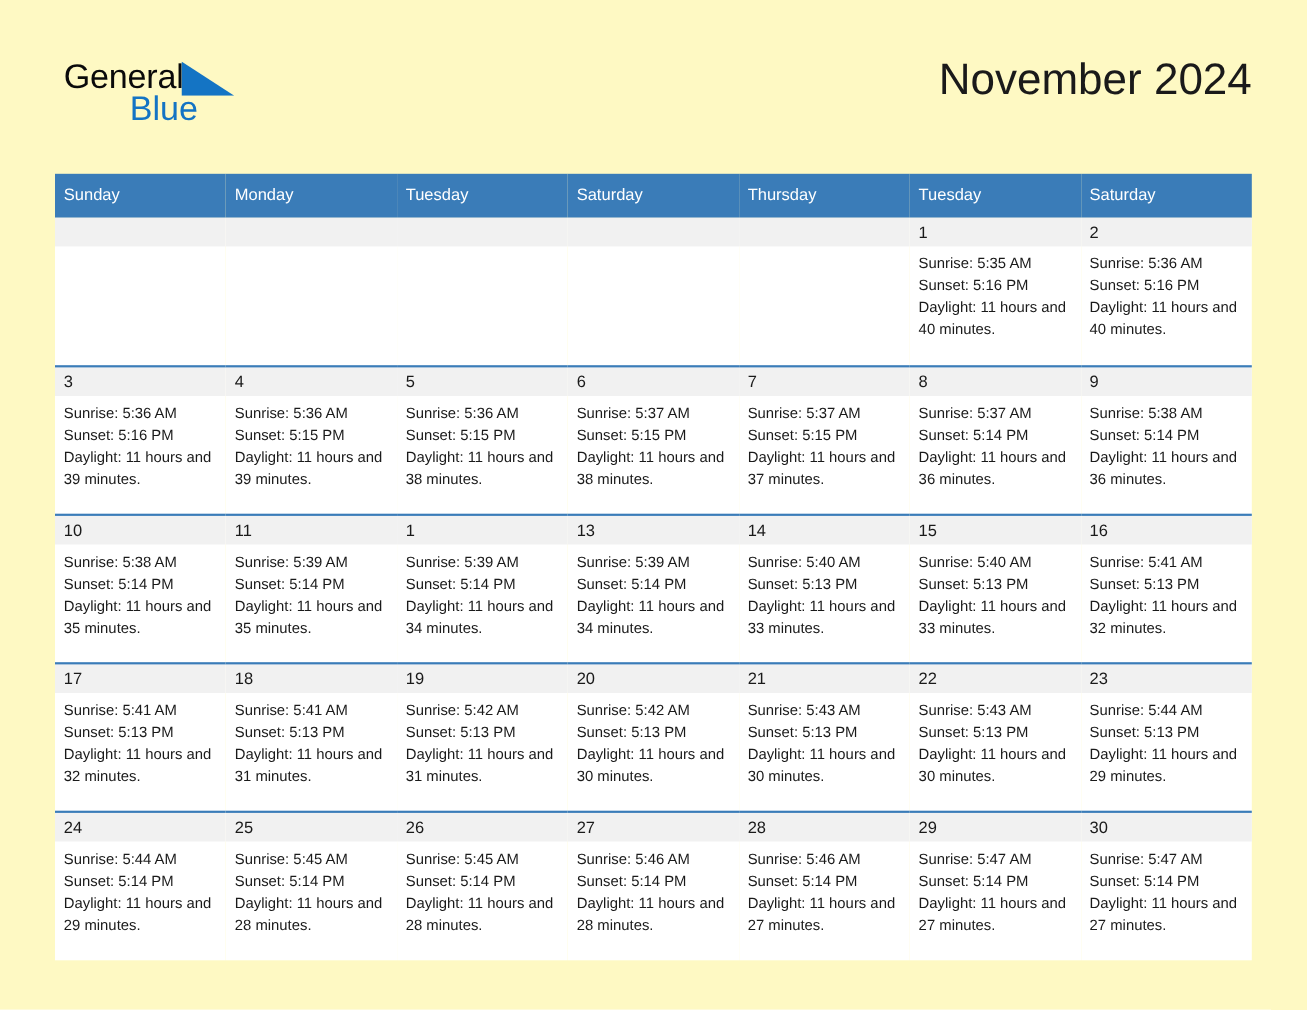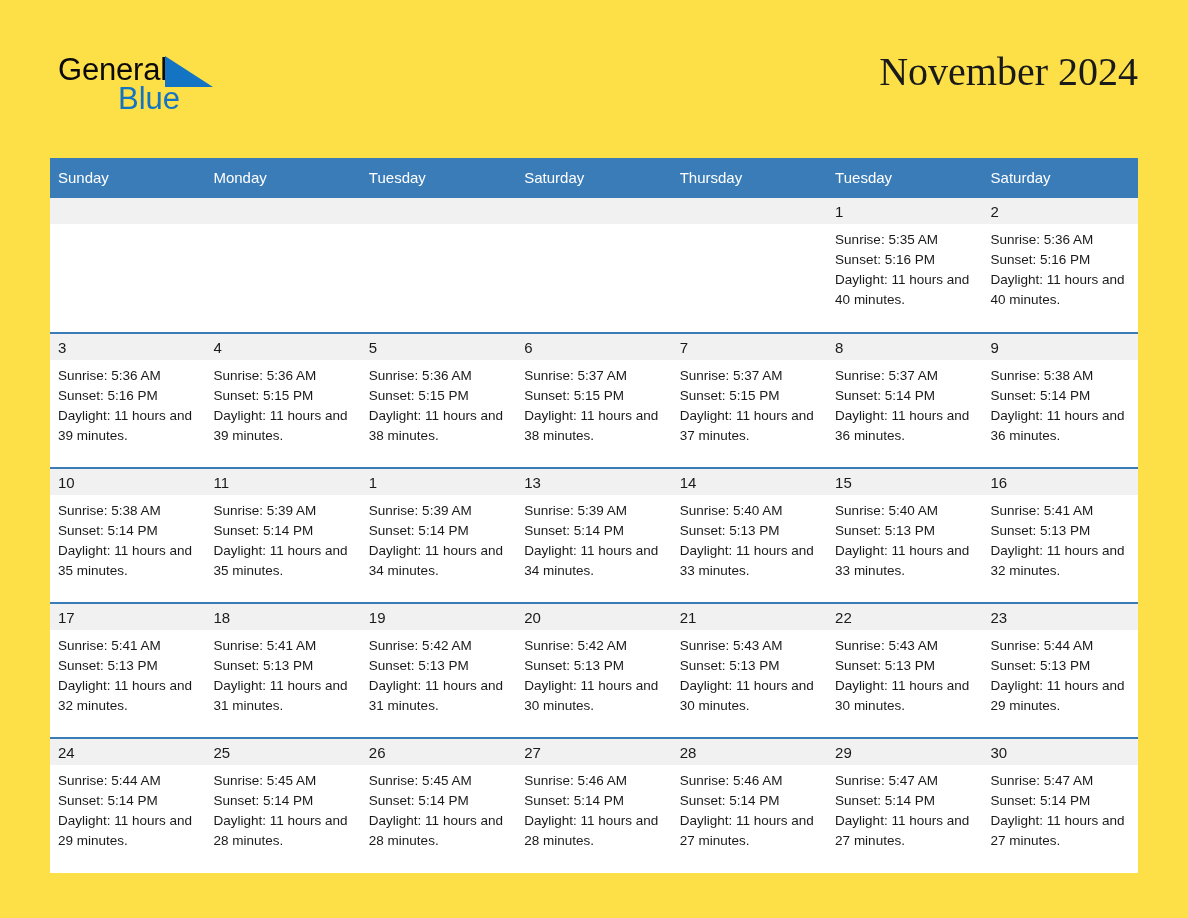--- a/index.html
+++ b/index.html
@@ -6,21 +6,21 @@
   html, body {
     margin: 0; padding: 0;
     width: 1188px; height: 918px;
     background: #ffffff;
     font-family: "Liberation Sans", sans-serif;
     -webkit-font-smoothing: antialiased;
   }
   #page {
     position: relative;
     width: 1188px; height: 918px;
-    background: #fde047;
+    background: #fef9c3;
     overflow: hidden;
   }
 
   
   .header {
     position: absolute;
     left: 50px; top: 48px;
     width: 1088px; height: 96px;
   }
   .logo {
@@ -53,21 +53,20 @@
     line-height: 36px;
     color: #1474c4;
     font-family: "Liberation Sans", sans-serif;
   }
 
   .title-block {
     position: absolute;
     right: 0; top: 0;
     text-align: right;
     width: 700px;
-    font-family: Liberation Serif, serif;
   }
   .cal-title {
     font-size: 40px;
     line-height: 48px;
     color: #1a1a1a;
     font-weight: normal;
     letter-spacing: 0px;
     margin: 0;
   }
   .cal-subtitle {

